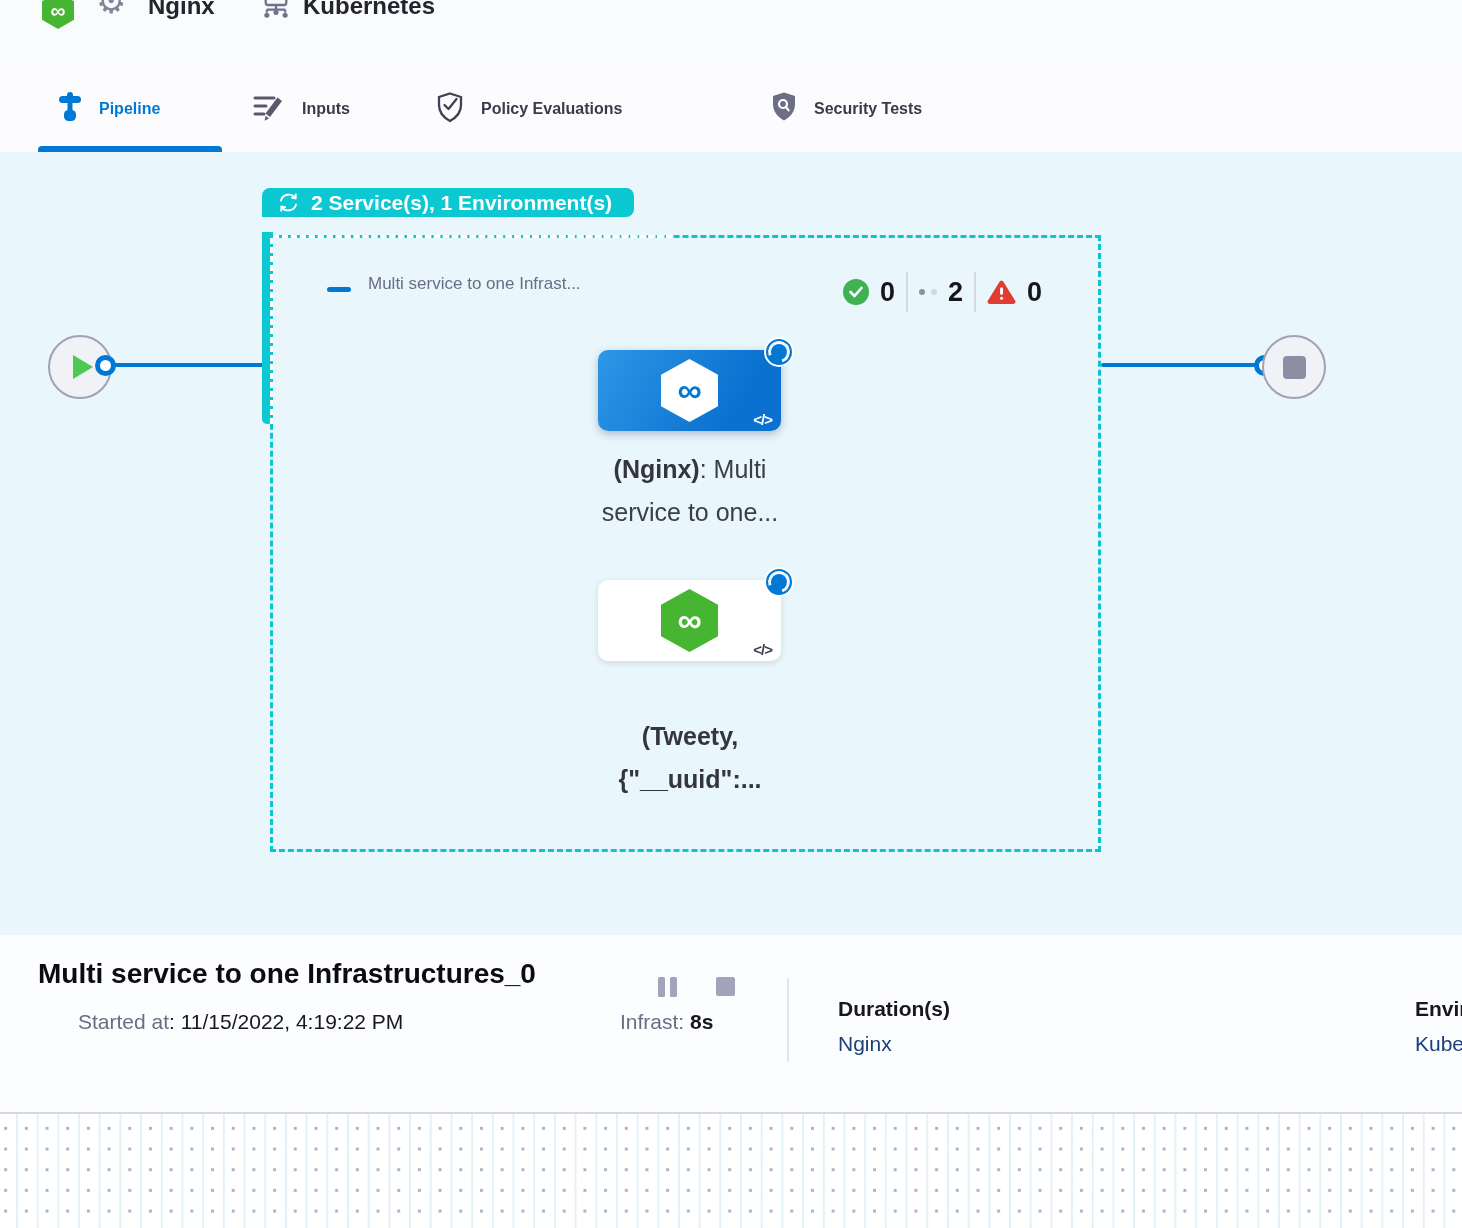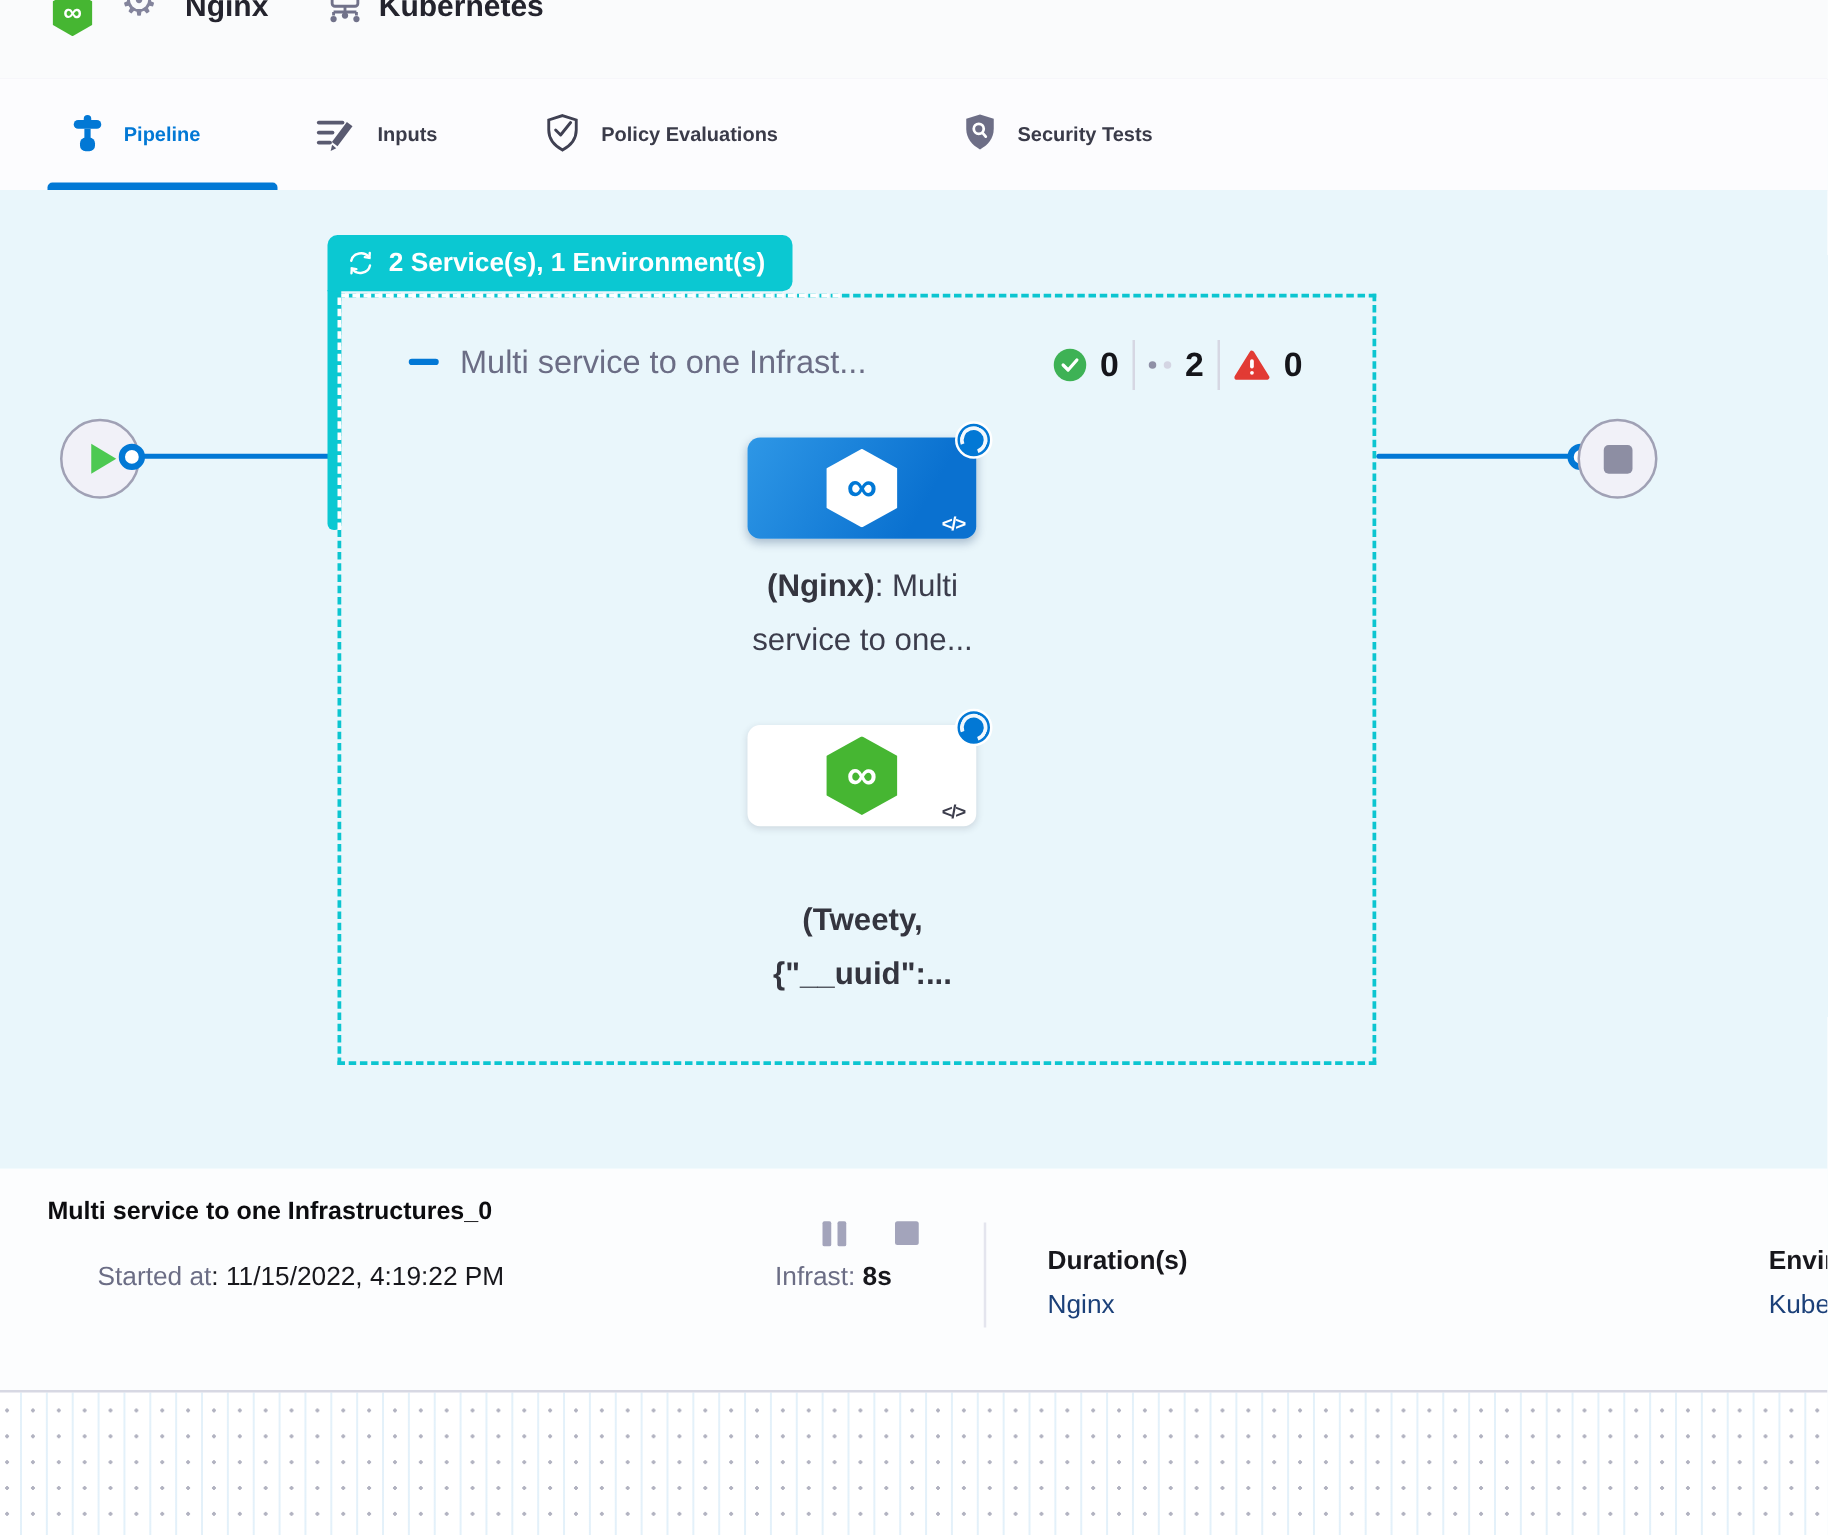--- a/index.html
+++ b/index.html
@@ -31,32 +31,32 @@
   .canvas{left:0;top:152px;width:1462px;height:783px;background:#e9f6fb;overflow:hidden;}
 
   .exec-node{width:60px;height:60px;border-radius:50%;background:#f1f1f8;
              border:2px solid #a0a1b5;display:flex;align-items:center;justify-content:center;}
   .play-tri{width:0;height:0;border-top:12px solid transparent;border-bottom:12px solid transparent;
             border-left:20px solid #4dc952;margin-left:6px;}
   .stop-sq{width:23px;height:23px;border-radius:4px;background:#8d8ea3;}
   .conn-line{height:4px;background:#0278d5;border-radius:2px;}
   .conn-dot{width:21px;height:21px;border-radius:50%;background:#fff;border:5px solid #0278d5;box-sizing:border-box;}
 
-  .group-badge{left:262px;top:36px;height:45px;background:#0bc8d2;border-radius:8px 8px 8px 0;
+  .group-badge{left:262px;top:36px;height:29px;background:#0bc8d2;border-radius:8px 8px 8px 0;
                display:flex;align-items:center;gap:10px;padding:0 22px 0 14px;z-index:2;}
   .group-badge-label{color:#fff;font-size:21px;font-weight:600;white-space:nowrap;}
   .group-strip{left:262px;top:80px;width:11px;height:192px;background:#0bc8d2;
                border-radius:0 0 5px 5px;z-index:1;}
   .stage-dashbox{left:270px;top:83px;width:831px;height:617px;
                  border:3px dashed #0cc5d0;box-sizing:border-box;z-index:1;}
   .dash-white-h{left:273px;top:83px;width:399px;height:0;border-top:3px dashed #fff;z-index:3;}
   .dash-white-v{left:270px;top:86px;width:0;height:186px;border-left:3px dashed #fff;z-index:3;}
 
   .collapse-minus{left:327px;top:135px;width:24px;height:5px;background:#0278d5;border-radius:3px;}
-  .stage-title{left:368px;top:122px;font-size:26px;color:#6b6d85;white-space:nowrap;}
+  .stage-title{left:368px;top:122px;font-size:17px;color:#6b6d85;white-space:nowrap;}
   .counts{left:843px;top:120px;display:flex;align-items:center;gap:11px;height:40px;z-index:2;}
   .count-num{font-size:27px;font-weight:600;color:#15151a;}
   .count-div{width:2px;height:40px;background:#d6d7e3;}
   .succ-circle{width:26px;height:26px;border-radius:50%;background:#3eb255;
                display:flex;align-items:center;justify-content:center;}
   .run-dot{width:6px;height:6px;border-radius:50%;display:inline-block;}
 
   .svc-card{width:183px;height:81px;border-radius:10px;z-index:2;}
   .svc-card.blue{background:linear-gradient(120deg,#2e97e6 0%,#0a71d0 75%);
                  box-shadow:0 3px 8px rgba(4,40,90,.28);}
@@ -72,21 +72,21 @@
   .spinner{position:absolute;left:166px;top:-13px;width:30px;height:30px;border-radius:50%;
            background:#0278d5;border:2px solid #fff;box-sizing:border-box;z-index:4;}
   .spinner::after{content:'';position:absolute;inset:2px;border-radius:50%;
            border:3px solid rgba(255,255,255,.95);border-bottom-color:transparent;
            transform:rotate(25deg);}
   .node-label{width:320px;text-align:center;font-size:25px;line-height:43px;color:#3c3d4c;z-index:2;}
   .node-label b{font-weight:700;color:#34353f;}
 
   
   .footer{left:0;top:935px;width:1462px;height:177px;background:#fcfdfe;overflow:hidden;}
-  .foot-title{left:38px;top:23px;font-size:20px;font-weight:700;color:#0c0c0f;white-space:nowrap;}
+  .foot-title{left:38px;top:23px;font-size:28px;font-weight:700;color:#0c0c0f;white-space:nowrap;}
   .foot-sub{top:75px;font-size:21px;white-space:nowrap;}
   .lbl-grey{color:#6b6d85;}
   .lbl-dark{color:#17171c;}
   .ctl-ico{top:42px;display:flex;gap:5px;cursor:pointer;}
   .pause-bar{width:7px;height:20px;background:#a3a4bb;border-radius:1.5px;}
   .stop-bar{width:19px;height:19px;background:#a3a4bb;border-radius:2px;}
   .foot-vdiv{left:787px;top:43px;width:2px;height:84px;background:#e4e5ee;}
   .foot-col-label{font-size:21px;font-weight:700;color:#17171c;white-space:nowrap;}
   .foot-col-link{font-size:21px;color:#1b4079;white-space:nowrap;cursor:pointer;}
 

